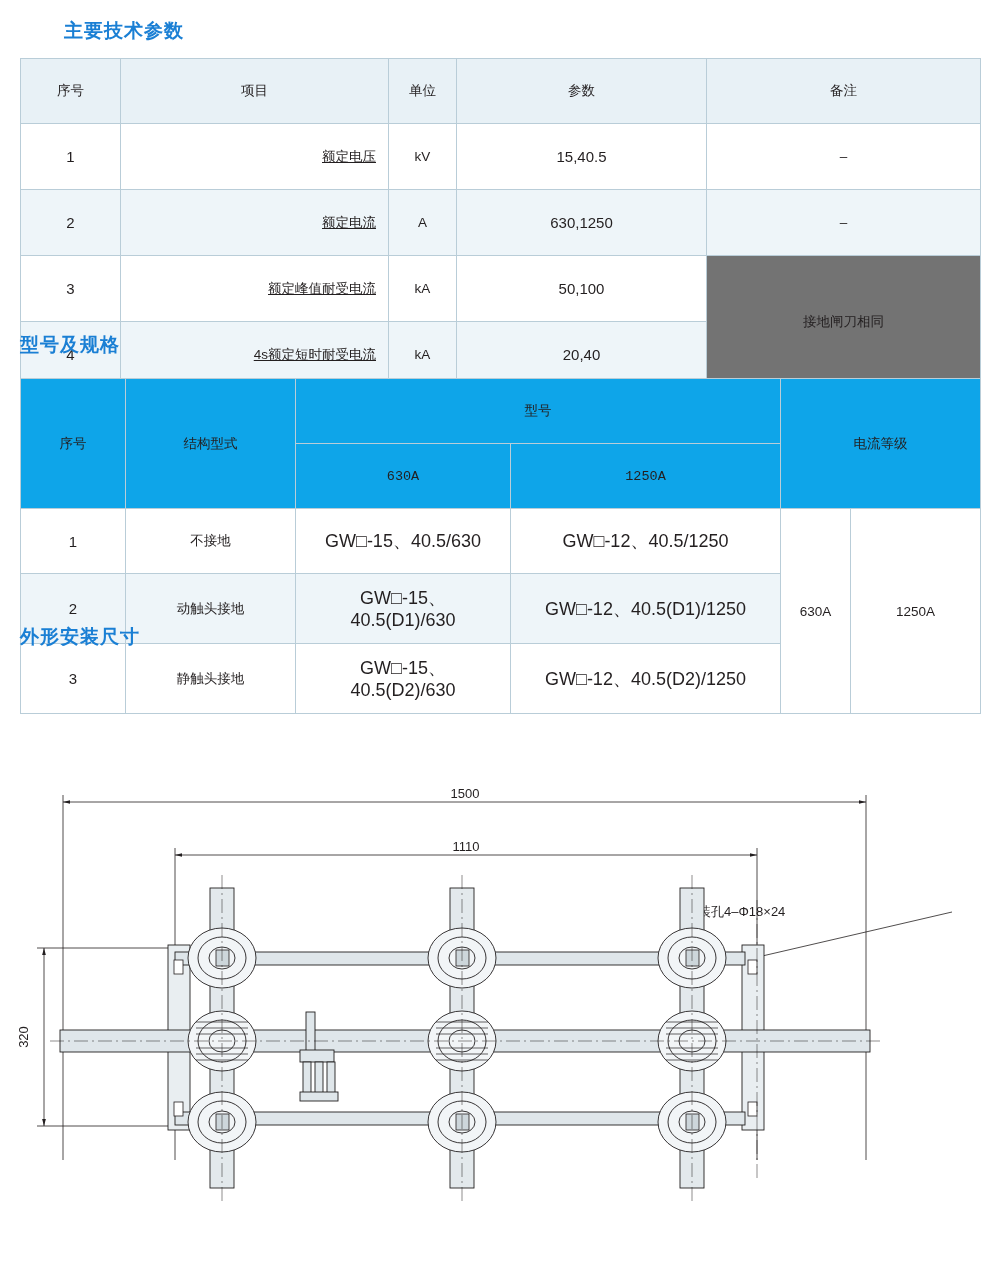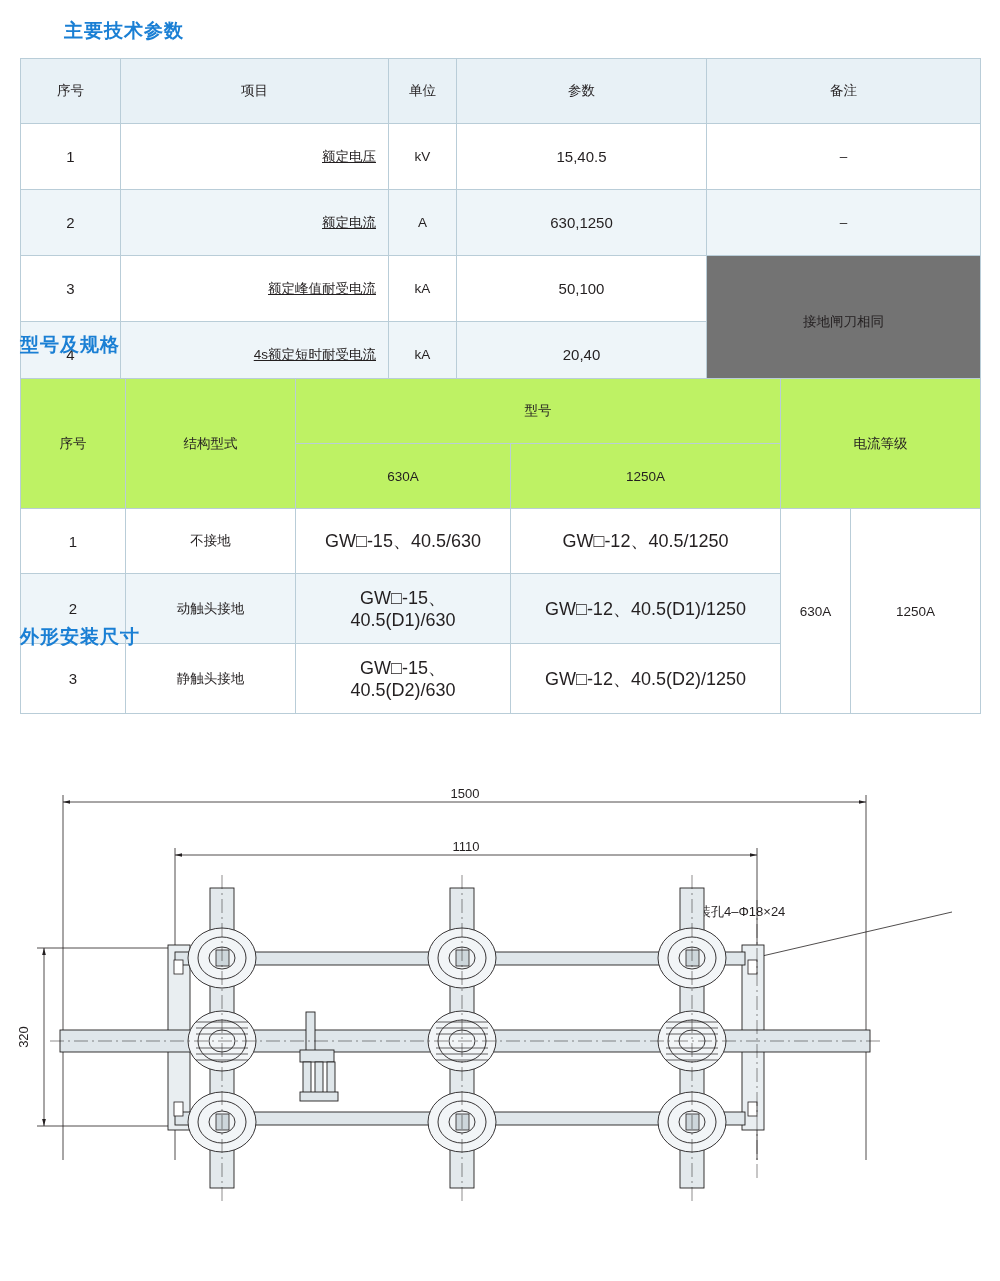--- a/index.html
+++ b/index.html
@@ -72,21 +72,22 @@
   .val-cell { font-size: 15px; }
 
   
   #model-table {
     position: absolute;
     left: 20px;
     top: 378px;
     width: 960px;
   }
   #model-table .hdr {
-    background: #bef264;
+    background: #0ea5e9;
+    font-family: Liberation Mono, monospace;
   }
   #model-table td {
     height: 40px;
   }
   #model-table tbody tr.body-row td {
     height: 40px;
   }
   #model-table tbody tr.alt td {
     background: #eef5f9;
   }

